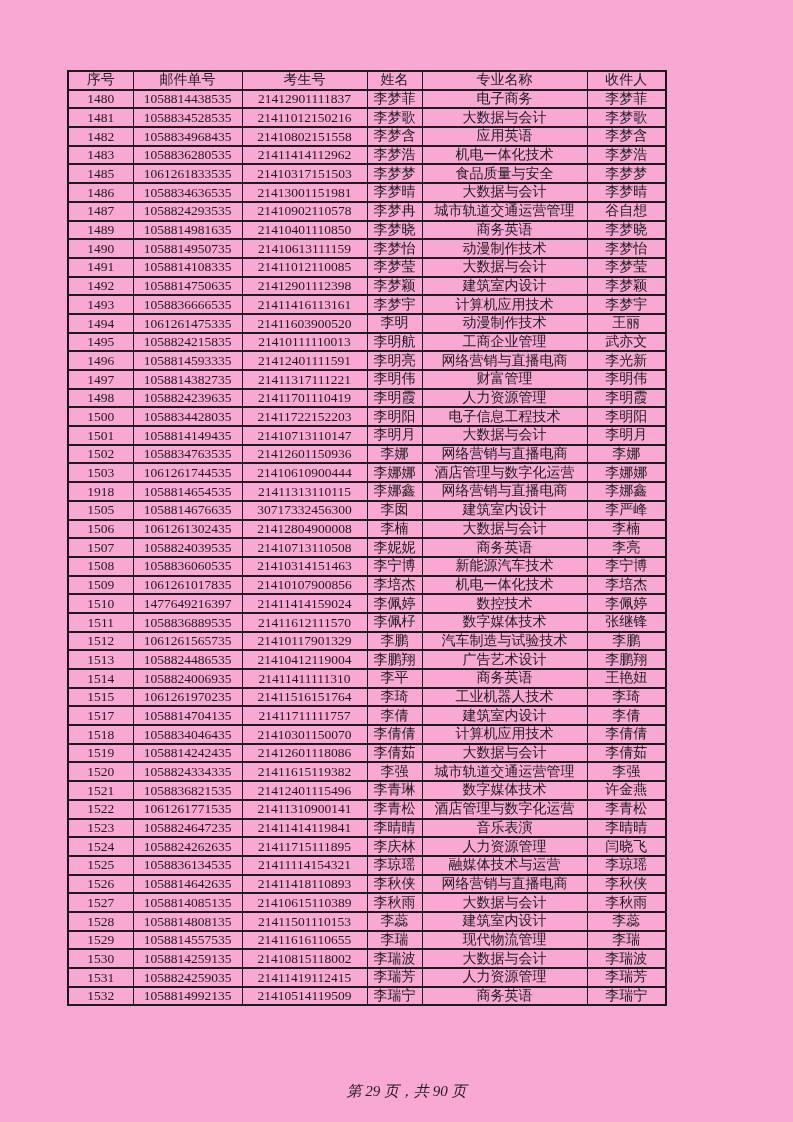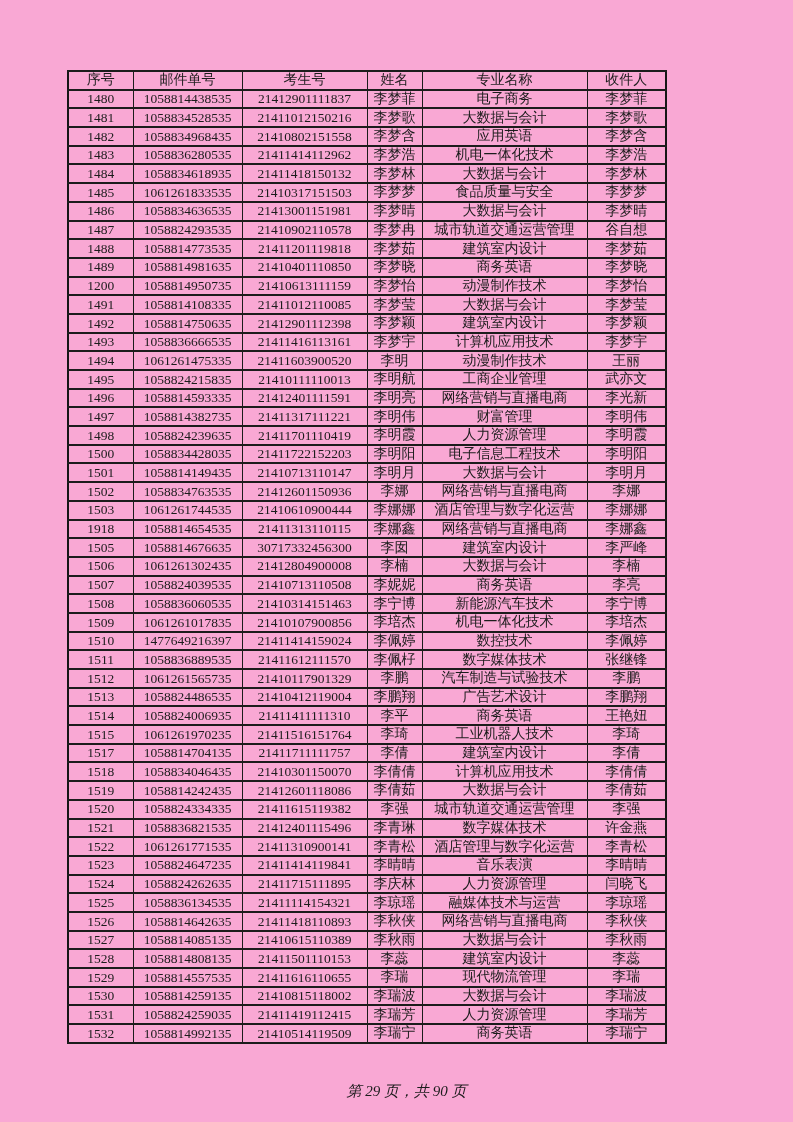--- a/index.html
+++ b/index.html
@@ -108,28 +108,20 @@
         </tr>
         <tr>
           <td class="num">1483</td>
           <td class="num">1058836280535</td>
           <td class="num">21411414112962</td>
           <td>李梦浩</td>
           <td>机电一体化技术</td>
           <td>李梦浩</td>
         </tr>
         <tr>
-          <td class="num">1484</td>
-          <td class="num">1058834618935</td>
-          <td class="num">21411418150132</td>
-          <td>李梦林</td>
-          <td>大数据与会计</td>
-          <td>李梦林</td>
-        </tr>
-        <tr>
           <td class="num">1485</td>
           <td class="num">1061261833535</td>
           <td class="num">21410317151503</td>
           <td>李梦梦</td>
           <td>食品质量与安全</td>
           <td>李梦梦</td>
         </tr>
         <tr>
           <td class="num">1486</td>
           <td class="num">1058834636535</td>
@@ -140,37 +132,29 @@
         </tr>
         <tr>
           <td class="num">1487</td>
           <td class="num">1058824293535</td>
           <td class="num">21410902110578</td>
           <td>李梦冉</td>
           <td>城市轨道交通运营管理</td>
           <td>谷自想</td>
         </tr>
         <tr>
-          <td class="num">1488</td>
-          <td class="num">1058814773535</td>
-          <td class="num">21411201119818</td>
-          <td>李梦茹</td>
-          <td>建筑室内设计</td>
-          <td>李梦茹</td>
-        </tr>
-        <tr>
           <td class="num">1489</td>
           <td class="num">1058814981635</td>
           <td class="num">21410401110850</td>
           <td>李梦晓</td>
           <td>商务英语</td>
           <td>李梦晓</td>
         </tr>
         <tr>
-          <td class="num">1200</td>
+          <td class="num">1490</td>
           <td class="num">1058814950735</td>
           <td class="num">21410613111159</td>
           <td>李梦怡</td>
           <td>动漫制作技术</td>
           <td>李梦怡</td>
         </tr>
         <tr>
           <td class="num">1491</td>
           <td class="num">1058814108335</td>
           <td class="num">21411012110085</td>

